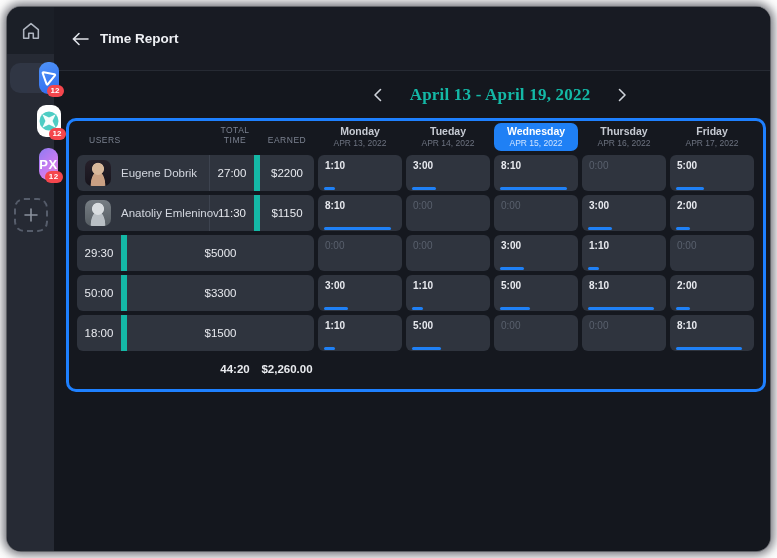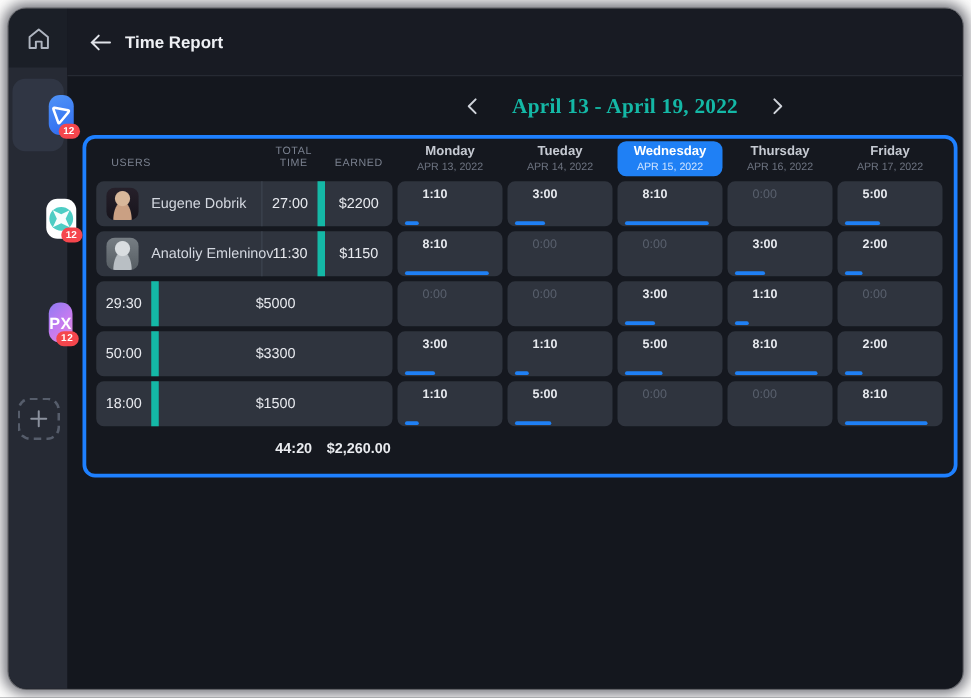--- a/index.html
+++ b/index.html
@@ -8,31 +8,31 @@
     position:absolute; left:7px; top:7px; width:763px; height:544px;
     background:#14171e; border-radius:14px; overflow:hidden;
     box-shadow:0 0 0 1px rgba(20,22,28,.4), 0 0 10px 4px rgba(90,92,100,.85);
     display:flex;
   }
   
   .sidebar { width:47px; background:#262a34; display:flex; flex-direction:column; align-items:center; flex-shrink:0; }
   .home-section { width:100%; height:47px; background:#1b1f27; display:flex; align-items:center; justify-content:center; }
   .home-btn { width:30px; height:30px; display:flex; align-items:center; justify-content:center; cursor:pointer; }
   .app-stack { display:flex; flex-direction:column; align-items:center; padding-top:9px; }
-  .app-item { position:relative; width:41px; height:58px; display:flex; align-items:center; justify-content:center; margin-bottom:25px; border-radius:10px; cursor:pointer;padding-left:36px; }
+  .app-item { position:relative; width:41px; height:30px; display:flex; align-items:center; justify-content:center; margin-bottom:13px; border-radius:10px; cursor:pointer;padding-left:36px; }
   .app-item.active { background:#303644; }
   .app-icon { width:32px; height:32px; border-radius:9px; display:flex; align-items:center; justify-content:center; position:relative; }
   .app-icon.blue { background:linear-gradient(160deg,#4f93f7,#2f6bf0); }
   .app-icon.teal { background:#ffffff; }
   .app-icon.px { background:linear-gradient(135deg,#8f7bf3,#c77bf0 55%,#e08bd8); color:#fff; font-weight:bold; font-size:13px; letter-spacing:.5px; }
   .badge { position:absolute; bottom:-3px; right:-5px; background:#f5464d; color:#fff; font-size:8px; font-weight:bold; line-height:1; padding:2px 4px; border-radius:8px; min-width:14px; text-align:center; }
   .add-btn { width:34px; height:34px; border:2px dashed #565d6b; border-radius:10px; display:flex; align-items:center; justify-content:center; margin-top:6px; cursor:pointer; }
   
   .main { flex:1; display:flex; flex-direction:column; background:#14171e; }
-  .topbar { height:54px; background:#181b23; border-bottom:1px solid #262a33; display:flex; align-items:center; flex-shrink:0; }
+  .topbar { height:64px; background:#181b23; border-bottom:1px solid #262a33; display:flex; align-items:center; flex-shrink:0; }
   .back-btn { margin-left:14px; width:24px; height:24px; display:flex; align-items:center; justify-content:center; cursor:pointer; }
   .page-title { color:#eef0f4; font-size:13.5px; font-weight:bold; margin-left:8px; }
   .tabs { margin-left:auto; margin-right:62px; width:450px; height:100%; display:flex; }
   .tab { flex:1; display:flex; align-items:center; justify-content:center; position:relative; color:#878d99; font-size:12px; cursor:pointer; }
   .tab.active { color:#f2f4f7; font-weight:bold; }
   .tab.active::after { content:""; position:absolute; bottom:0; left:50%; transform:translateX(-50%); width:64px; height:3px; background:#1f80f5; border-radius:2px 2px 0 0; }
   .date-row { height:47px; display:flex; align-items:center; justify-content:center; flex-shrink:0; }
   .date-nav { display:flex; align-items:center; gap:22px; transform:translateX(88px); }
   .chev { width:20px; height:20px; display:flex; align-items:center; justify-content:center; cursor:pointer; }
   .date-label { color:#14b8a6; font-size:17px; font-weight:bold; letter-spacing:.2px;font-family:Liberation Serif, serif; }
@@ -57,21 +57,21 @@
   .z1 { width:133px; display:flex; align-items:center; height:100%; border-right:1px solid #3d434f; }
   .z2 { width:50px; height:100%; display:flex; align-items:center; justify-content:center; border-right:6px solid #14b8a6; color:#e8eaef; font-size:11.5px; }
   .z3 { flex:1; height:100%; display:flex; align-items:center; justify-content:center; color:#e8eaef; font-size:11.5px; }
   .avatar { width:26px; height:26px; border-radius:7px; margin-left:8px; flex-shrink:0; }
   .uname { color:#d3d7df; font-size:11.5px; margin-left:10px; white-space:nowrap; }
   .av1 { background:radial-gradient(circle at 50% 34%, #d8b79a 0 26%, transparent 30%), radial-gradient(ellipse at 50% 100%, #caa083 0 38%, transparent 42%), linear-gradient(#26202a,#17141c); }
   .av2 { background:radial-gradient(circle at 50% 34%, #d9dde0 0 26%, transparent 30%), radial-gradient(ellipse at 50% 100%, #b9bfc4 0 38%, transparent 42%), linear-gradient(#777e84,#565d63); }
   .av3 { background:radial-gradient(circle at 50% 34%, #c9a58c 0 26%, transparent 30%), radial-gradient(ellipse at 50% 100%, #4a3f52 0 40%, transparent 44%), linear-gradient(#3c3542,#221e2a); }
   .av4 { background:radial-gradient(circle at 50% 34%, #e0b184 0 26%, transparent 30%), radial-gradient(ellipse at 50% 100%, #6e4a22 0 40%, transparent 44%), linear-gradient(#b07d3e,#7c5524); }
   .av5 { background:radial-gradient(circle at 50% 34%, #e6c3a1 0 26%, transparent 30%), radial-gradient(ellipse at 50% 100%, #3f6478 0 40%, transparent 44%), linear-gradient(#86b3c6,#4a7389); }
-  .day-cell { position:relative; height:36px; background:#2f343e; border-radius:6px; padding:5px 20px; cursor:pointer; overflow:hidden; }
+  .day-cell { position:relative; height:36px; background:#2f343e; border-radius:6px; padding:5px 7px; cursor:pointer; overflow:hidden; }
   .day-cell .time { font-size:10px; font-weight:bold; color:#e8eaef; }
   .day-cell.empty .time { color:#59606d; font-weight:normal; }
   .day-cell .bar { position:absolute; left:6px; bottom:1px; height:3px; background:#1f80f5; border-radius:2px; }
   
   .foot-left { display:flex; align-items:center; height:28px; }
   .foot-left .z-name { width:133px; }
   .foot-left .z-total { width:50px; text-align:center; }
   .foot-left .z-earned { flex:1; text-align:center; }
   .foot-val { color:#e9ebef; font-size:11.5px; font-weight:bold; }
   svg { display:block; }

